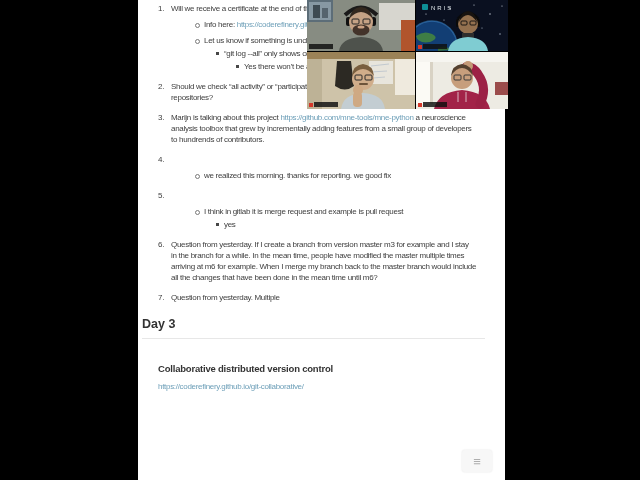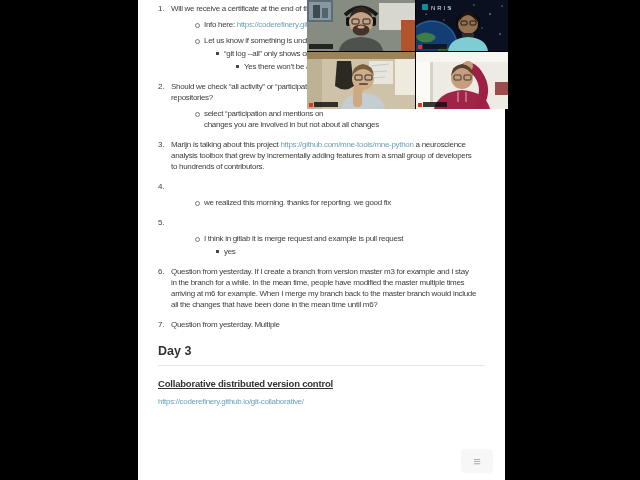--- a/index.html
+++ b/index.html
@@ -14,23 +14,23 @@
   .row.i0:first-child{margin-top:3px;}
   .row.i1{margin-left:56px;margin-top:5px;}
   .row.i2{margin-left:76px;margin-top:2px;}
   .row.i3{margin-left:96px;margin-top:2px;}
   .marker{flex:none;}
   .mn{width:13px;font-size:8px;line-height:11px;color:#404040;}
   .mwrap{width:10px;flex:none;display:block;}
   .mc{display:block;width:3px;height:3px;border:1px solid #7a7a7a;border-radius:50%;margin:3.5px 0 0 1px;}
   .ms{display:block;width:3px;height:3px;background:#474747;margin:3.5px 0 0 2px;}
   .lnk{color:#6d9fb8;text-decoration:none;cursor:pointer;}
-  .h-day{margin:14px 20px 0 20px;padding-bottom:7px;border-bottom:1px solid #e7e7e7;
+  .h-day{margin:14px 20px 0 4px;padding-bottom:7px;border-bottom:1px solid #e7e7e7;
          font-size:12.5px;font-weight:bold;color:#333;}
-  .h-lesson{margin:12px 20px 0 20px;font-size:9.5px;font-weight:bold;color:#333;letter-spacing:-0.2px;text-decoration:underline;}
+  .h-lesson{margin:24px 20px 0 20px;font-size:9.5px;font-weight:bold;color:#333;letter-spacing:-0.2px;}
   .link-line{display:block;margin:8px 20px 0 20px;font-size:8px;letter-spacing:-0.3px;}
   .tocbtn{position:absolute;left:324px;top:450px;width:30px;height:22px;background:#f7f7f7;
           border:none;border-radius:3px;box-shadow:0 0 2px rgba(0,0,0,0.12);cursor:pointer;
           display:flex;align-items:center;justify-content:center;padding:0;}
   .tocbtn span{color:#aeaeae;font-size:13px;line-height:13px;}
   
   .vgrid{position:absolute;left:307px;top:0;width:201px;height:109px;background:#000;
          display:grid;grid-template-columns:108px 92px;grid-template-rows:51px 57px;gap:1px;}
   .tile{position:relative;overflow:hidden;background:#222;cursor:pointer;}
   .tile svg{display:block;width:100%;height:100%;}
@@ -70,27 +70,20 @@
         <div class="row i3">
           <span class="marker mwrap">
             <span class="ms"></span>
           </span>
           <span class="rtext"><span>Yes there won’t be actual cod</span></span>
         </div>
         <div class="row i0">
           <span class="marker mn">2.</span>
           <span class="rtext"><span>Should we check “all activity” or “participati
 repositories?</span></span>
-        </div>
-        <div class="row i1">
-          <span class="marker mwrap">
-            <span class="mc"></span>
-          </span>
-          <span class="rtext"><span>select “participation and mentions on
-changes you are involved in but not about all changes</span></span>
         </div>
         <div class="row i0">
           <span class="marker mn">3.</span>
           <span class="rtext"><span>Marijn is talking about this project </span><a class="lnk">https://github.com/mne-tools/mne-python</a><span> a neuroscience
 analysis toolbox that grew by incrementally adding features from a small group of developers
 to hundrends of contributors.</span></span>
         </div>
         <div class="row i0">
           <span class="marker mn">4.</span>
         </div>

